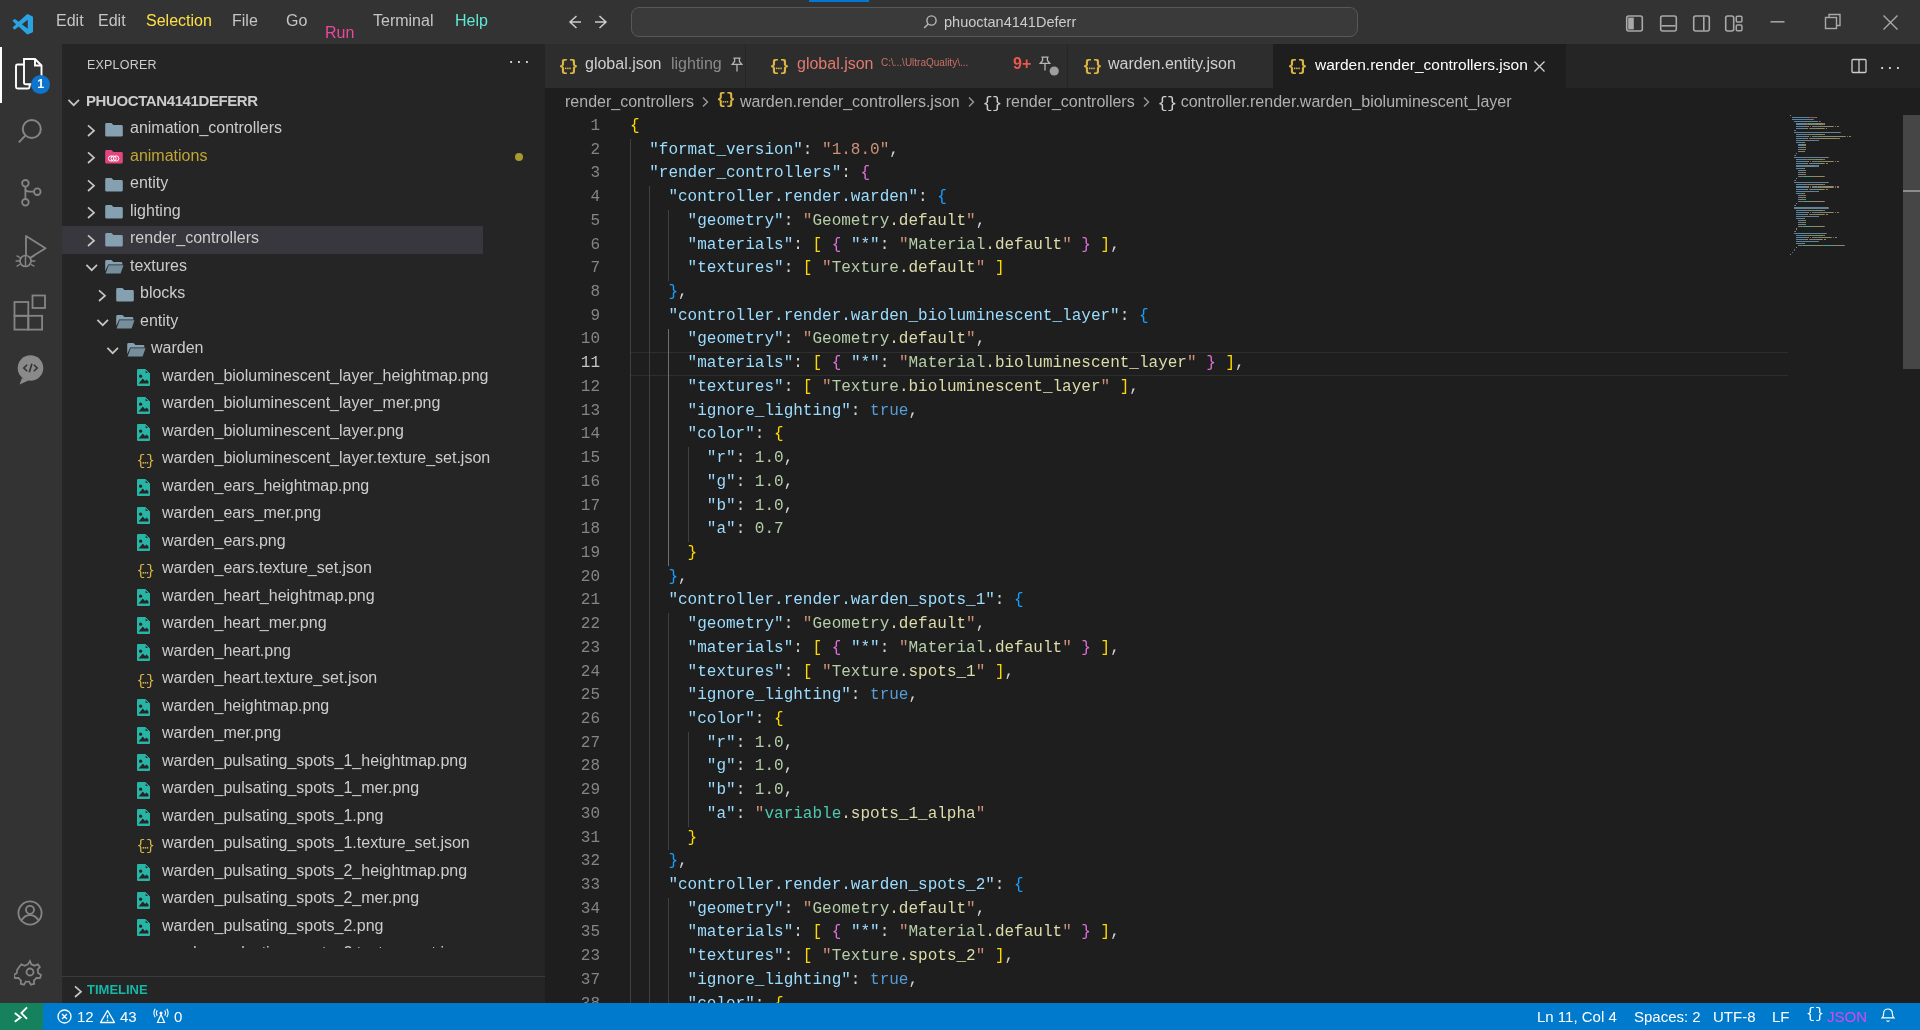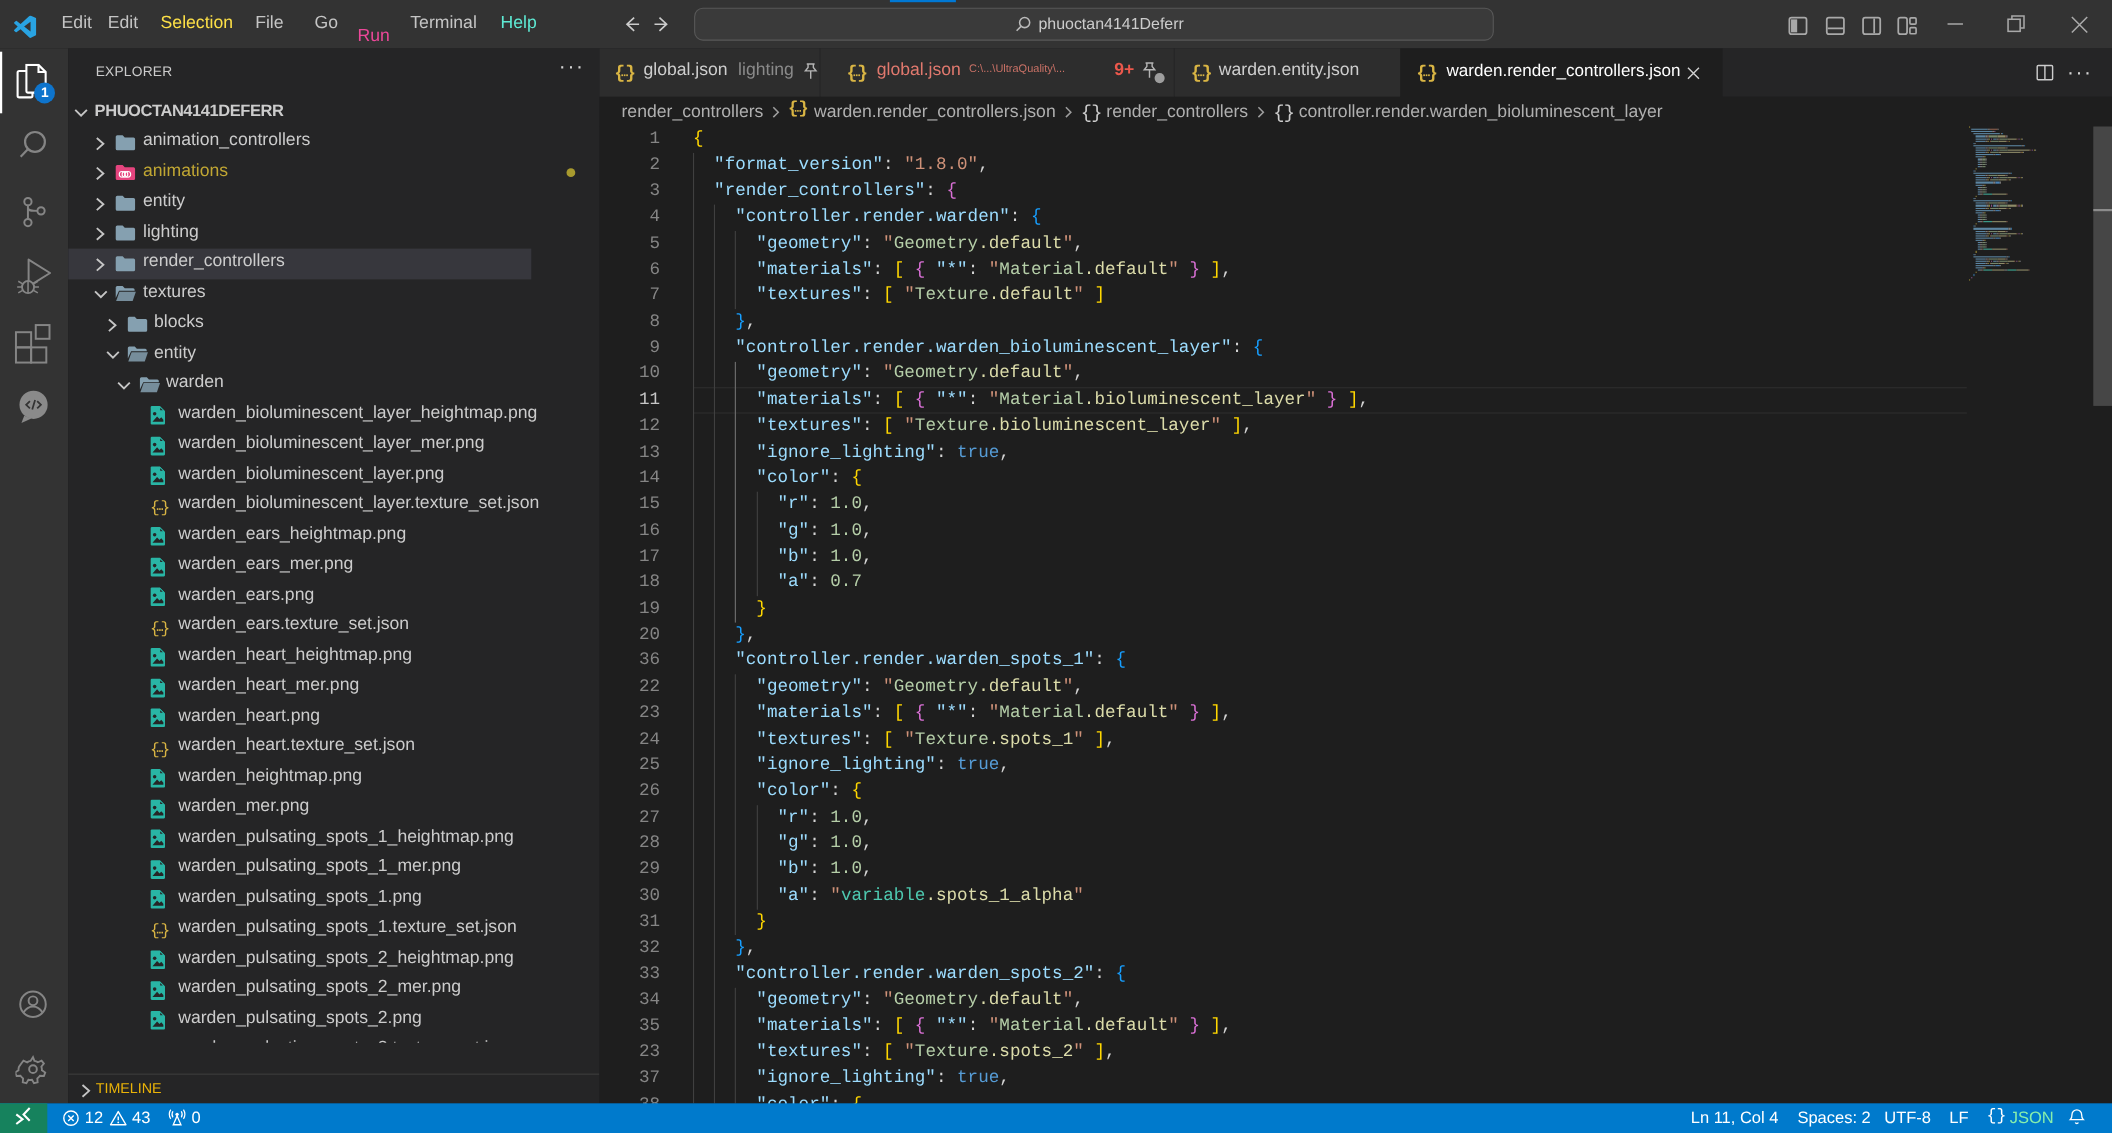--- a/index.html
+++ b/index.html
@@ -372,21 +372,21 @@
             <rect x="9.1" y="11.6" width="1.5" height="1.6" fill="#d9b544"></rect>
             <rect x="11.3" y="11.6" width="1.5" height="1.6" fill="#d9b544"></rect>
           </svg></div>
         <div class="ab t" style="left:162px;top:943.45px">warden_pulsating_spots_2.texture_set.json</div>
       </div>
   </div>
   <div class="ab" style="left:0;top:932px;width:483px;height:27px;border-top:1px solid #3c3c3c">
      <div class="ab" style="left:8px;top:6px"><svg width="17" height="17" viewBox="0 0 17 17" fill="none">
           <path d="M5 3.4 L11 8.7 L5 14" stroke="#c5c5c5" stroke-width="1.7"></path>
         </svg></div>
-     <div class="ab" style="left:25px;top:5px;font-size:13px;font-weight:400;color:#eab308">TIMELINE</div>
+     <div class="ab" style="left:25px;top:5px;font-size:13px;font-weight:700;color:#14b8a6">TIMELINE</div>
   </div>
 </div>
 
 <div class="ab" style="left:545px;top:44px;width:1375px;height:44px;background:#252526"></div>
 
 <div class="ab" style="left:545px;top:44px;width:200px;height:44px;background:#2d2d2d">
   <div class="ab" style="left:13px;top:12px"><svg width="19.0" height="19.0" viewBox="0 0 19 19" fill="none">
         <text x="0.5" y="14.8" font-family="Liberation Mono" font-weight="600" font-size="16.5px" fill="#d9b544">{</text>
         <text x="10.4" y="14.8" font-family="Liberation Mono" font-weight="600" font-size="16.5px" fill="#d9b544">}</text>
         <rect x="6.9" y="11.6" width="1.5" height="1.6" fill="#d9b544"></rect>
@@ -494,21 +494,21 @@
     <div class="ln lnc">11</div>
     <div class="ln">12</div>
     <div class="ln">13</div>
     <div class="ln">14</div>
     <div class="ln">15</div>
     <div class="ln">16</div>
     <div class="ln">17</div>
     <div class="ln">18</div>
     <div class="ln">19</div>
     <div class="ln">20</div>
-    <div class="ln">36</div>
+    <div class="ln">21</div>
     <div class="ln">22</div>
     <div class="ln">23</div>
     <div class="ln">24</div>
     <div class="ln">25</div>
     <div class="ln">26</div>
     <div class="ln">27</div>
     <div class="ln">28</div>
     <div class="ln">29</div>
     <div class="ln">30</div>
     <div class="ln">31</div>
@@ -917,16 +917,16 @@
       <circle cx="9" cy="5" r="1.5" fill="#fff"></circle>
       <path d="M5.2 2.2 a5.4 5.4 0 0 0 0 5.6 M12.8 2.2 a5.4 5.4 0 0 1 0 5.6" stroke="#fff" stroke-width="1.1"></path>
       <path d="M3.2 0.8 a8 8 0 0 0 0 8.4 M14.8 0.8 a8 8 0 0 1 0 8.4" stroke="#fff" stroke-width="1.1"></path>
     </svg></div>
 <div class="ab" style="left:174px;top:1008px;font-size:15px;color:#fff">0</div>
 <div class="ab" style="left:1537px;top:1008px;font-size:15px;color:#fff">Ln 11, Col 4</div>
 <div class="ab" style="left:1634px;top:1008px;font-size:15px;color:#fff">Spaces: 2</div>
 <div class="ab" style="left:1713px;top:1008px;font-size:15px;color:#fff">UTF-8</div>
 <div class="ab" style="left:1772px;top:1008px;font-size:15px;color:#fff">LF</div>
 <div class="ab" style="left:1806px;top:1006px;font-size:15px;color:#fff;font-family:'Liberation Mono'">{}</div>
-<div class="ab" style="left:1827px;top:1008px;font-size:15px;color:#86efac">JSON</div>
+<div class="ab" style="left:1827px;top:1008px;font-size:15px;color:#d946ef">JSON</div>
 <div class="ab" style="left:1879px;top:1007px"><svg width="18" height="18" viewBox="0 0 18 18" fill="none">
       <path d="M9 2 a4.4 4.4 0 0 1 4.4 4.4 c0 3.2 1.4 4.4 1.4 4.4 H3.2 c0 0 1.4-1.2 1.4-4.4 A4.4 4.4 0 0 1 9 2 Z" stroke="#fff" stroke-width="1.2"></path>
       <path d="M7.6 13.4 a1.5 1.5 0 0 0 2.8 0" stroke="#fff" stroke-width="1.2"></path>
     </svg></div>
 </body></html>

